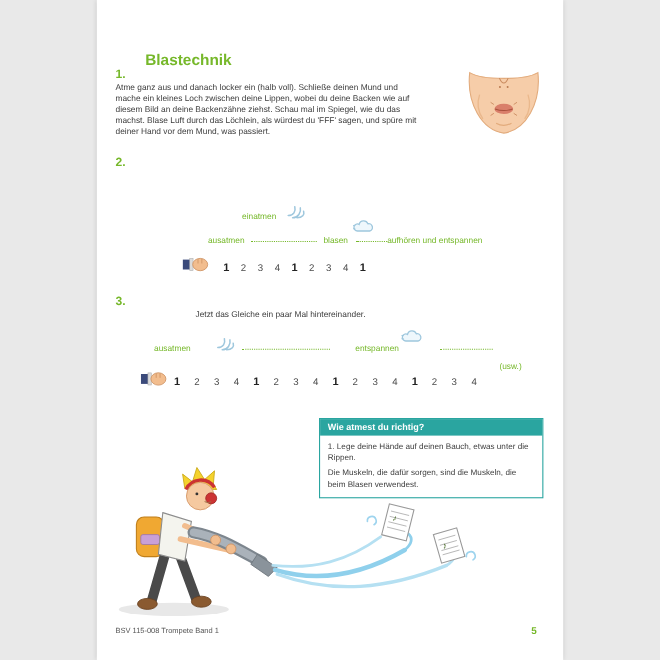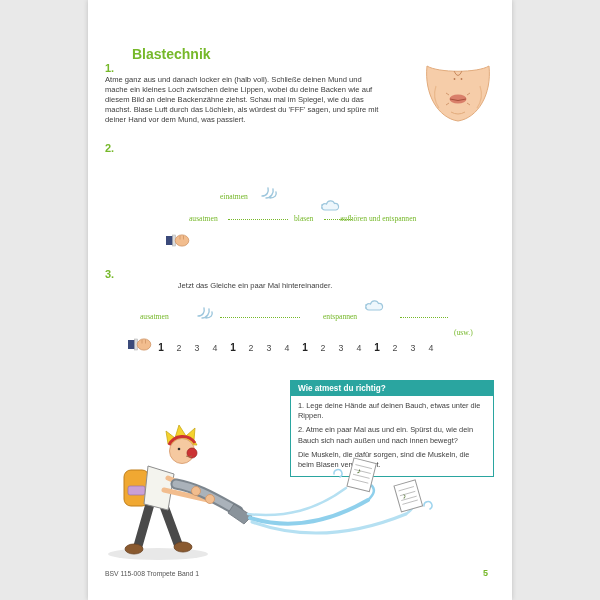--- a/index.html
+++ b/index.html
@@ -16,21 +16,21 @@
   }
   .page{
     position:absolute;left:88px;top:0;width:424px;height:600px;
     background:#ffffff;
     box-shadow:0 0 5px rgba(0,0,0,.18);
   }
   .abs{position:absolute;}
   .title{font-size:14px;font-weight:bold;color:var(--green);}
   .secnum{font-size:11px;font-weight:bold;color:var(--green);}
   .body-text{font-size:7.6px;line-height:1.33;color:var(--text);}
-  .lbl{font-size:7.6px;color:var(--green);white-space:nowrap;font-family:Liberation Serif, serif;}
+  .lbl{font-size:7.6px;color:var(--green);white-space:nowrap;}
   .dots{border-top:1.5px dotted var(--green);height:0;}
   .counts{white-space:nowrap;font-size:8.8px;color:#4a4a4a;}
   .count{display:inline-block;text-align:center;}
   .ex1 .count{width:15.5px;}
   .ex2 .count{width:18px;}
   .count.b{font-weight:bold;font-size:10px;color:#222;}
   .infobox{border:1px solid var(--teal);background:#fff;}
   .infobox-header{background:var(--teal);color:#fff;font-weight:bold;font-size:8.2px;padding:3px 7px;}
   .infobox-body{padding:5px 7px 6px 7px;font-size:7.4px;line-height:1.38;color:var(--text);}
   .infobox-body p{margin:0 0 4px 0;}
@@ -75,30 +75,33 @@
   <div class="abs lbl" style="left:101px;top:214px;">ausatmen</div>
   <div class="abs dots" style="left:140px;top:219px;width:60px;"></div>
   <div class="abs lbl" style="left:206px;top:214px;">blasen</div>
   <span class="abs icon" style="left:232px;top:198px;">
     <svg width="21" height="15" viewBox="0 0 21 15">
       <path d="M5,12 a3.2,3.2 0 1 1 1.5,-6 a4.2,4.2 0 0 1 8,-0.5 a3,3 0 1 1 1.5,6.5 z" fill="#eef7fc" stroke="#9ec7dd" stroke-width="1.2"></path>
       <path d="M1,7 L3,7 M1,10 L3,10" stroke="#9ec7dd" stroke-width="1"></path>
     </svg>
   </span>
   <div class="abs dots" style="left:236px;top:219px;width:28px;"></div>
-  <div class="abs lbl" style="left:252px;top:214px;">aufhören und entspannen</div>
+  <div class="abs lbl" style="left:264px;top:214px;">aufhören und entspannen</div>
 
   <span class="abs icon" style="left:78px;top:231px;">
     <svg width="24" height="19" viewBox="0 0 24 19">
       <rect x="0" y="5" width="7" height="9" fill="#3b4a7a"></rect>
       <rect x="6.5" y="4" width="3" height="11" fill="#dcdcdc" stroke="#aaa" stroke-width="0.5"></rect>
       <ellipse cx="16" cy="9.5" rx="6.8" ry="5.6" fill="#f2bd8e" stroke="#cf9464" stroke-width="0.8"></ellipse>
       <path d="M14,4.5 v4 M17.5,4.5 v4" stroke="#cf9464" stroke-width="0.8"></path>
     </svg>
   </span>
+  <div class="abs counts ex1" style="left:110px;top:238px;">
+    <span class="count b">1</span><span class="count">2</span><span class="count">3</span><span class="count">4</span><span class="count b">1</span><span class="count">2</span><span class="count">3</span><span class="count">4</span><span class="count b">1</span>
+  </div>
 
   <div class="abs secnum" style="left:17px;top:268px;">3.</div>
   <div class="abs body-text" style="left:17px;top:281px;width:300px;text-align:center;">Jetzt das Gleiche ein paar Mal hintereinander.</div>
 
   <div class="abs lbl" style="left:52px;top:312px;">ausatmen</div>
   <span class="abs icon" style="left:108px;top:304px;">
     <svg width="18" height="15" viewBox="0 0 18 15">
       <path d="M2,12 C7,12 9,8 8,4 M6,14 C11,14 14,9 13,5 M10,14 C15,14 17,11 16,8" stroke="#9ec7dd" stroke-width="1.4" fill="none" stroke-linecap="round"></path>
     </svg>
   </span>
@@ -122,21 +125,20 @@
     </svg>
   </span>
   <div class="abs counts ex2" style="left:64px;top:342px;">
     <span class="count b">1</span><span class="count">2</span><span class="count">3</span><span class="count">4</span><span class="count b">1</span><span class="count">2</span><span class="count">3</span><span class="count">4</span><span class="count b">1</span><span class="count">2</span><span class="count">3</span><span class="count">4</span><span class="count b">1</span><span class="count">2</span><span class="count">3</span><span class="count">4</span>
   </div>
 
   <div class="abs infobox" style="left:202px;top:380px;width:204px;">
     <div class="infobox-header">Wie atmest du richtig?</div>
     <div class="infobox-body">
       <p>1. Lege deine Hände auf deinen Bauch, etwas unter die Rippen.</p>
-      <p>2. Atme ein paar Mal aus und ein. Spürst du, wie dein Bauch sich nach außen und nach innen bewegt?</p>
       <p style="margin-bottom:0">Die Muskeln, die dafür sorgen, sind die Muskeln, die beim Blasen verwendest.</p>
     </div>
   </div>
 
   <div class="abs icon" style="left:10px;top:418px;">
     <svg width="352" height="150" viewBox="0 0 352 150">
 
       <ellipse cx="60" cy="136" rx="50" ry="6" fill="#e8e8e8"></ellipse>
 
       <rect x="26" y="52" width="25" height="36" rx="7" fill="#f0a832" stroke="#c07f1a" stroke-width="1"></rect>

